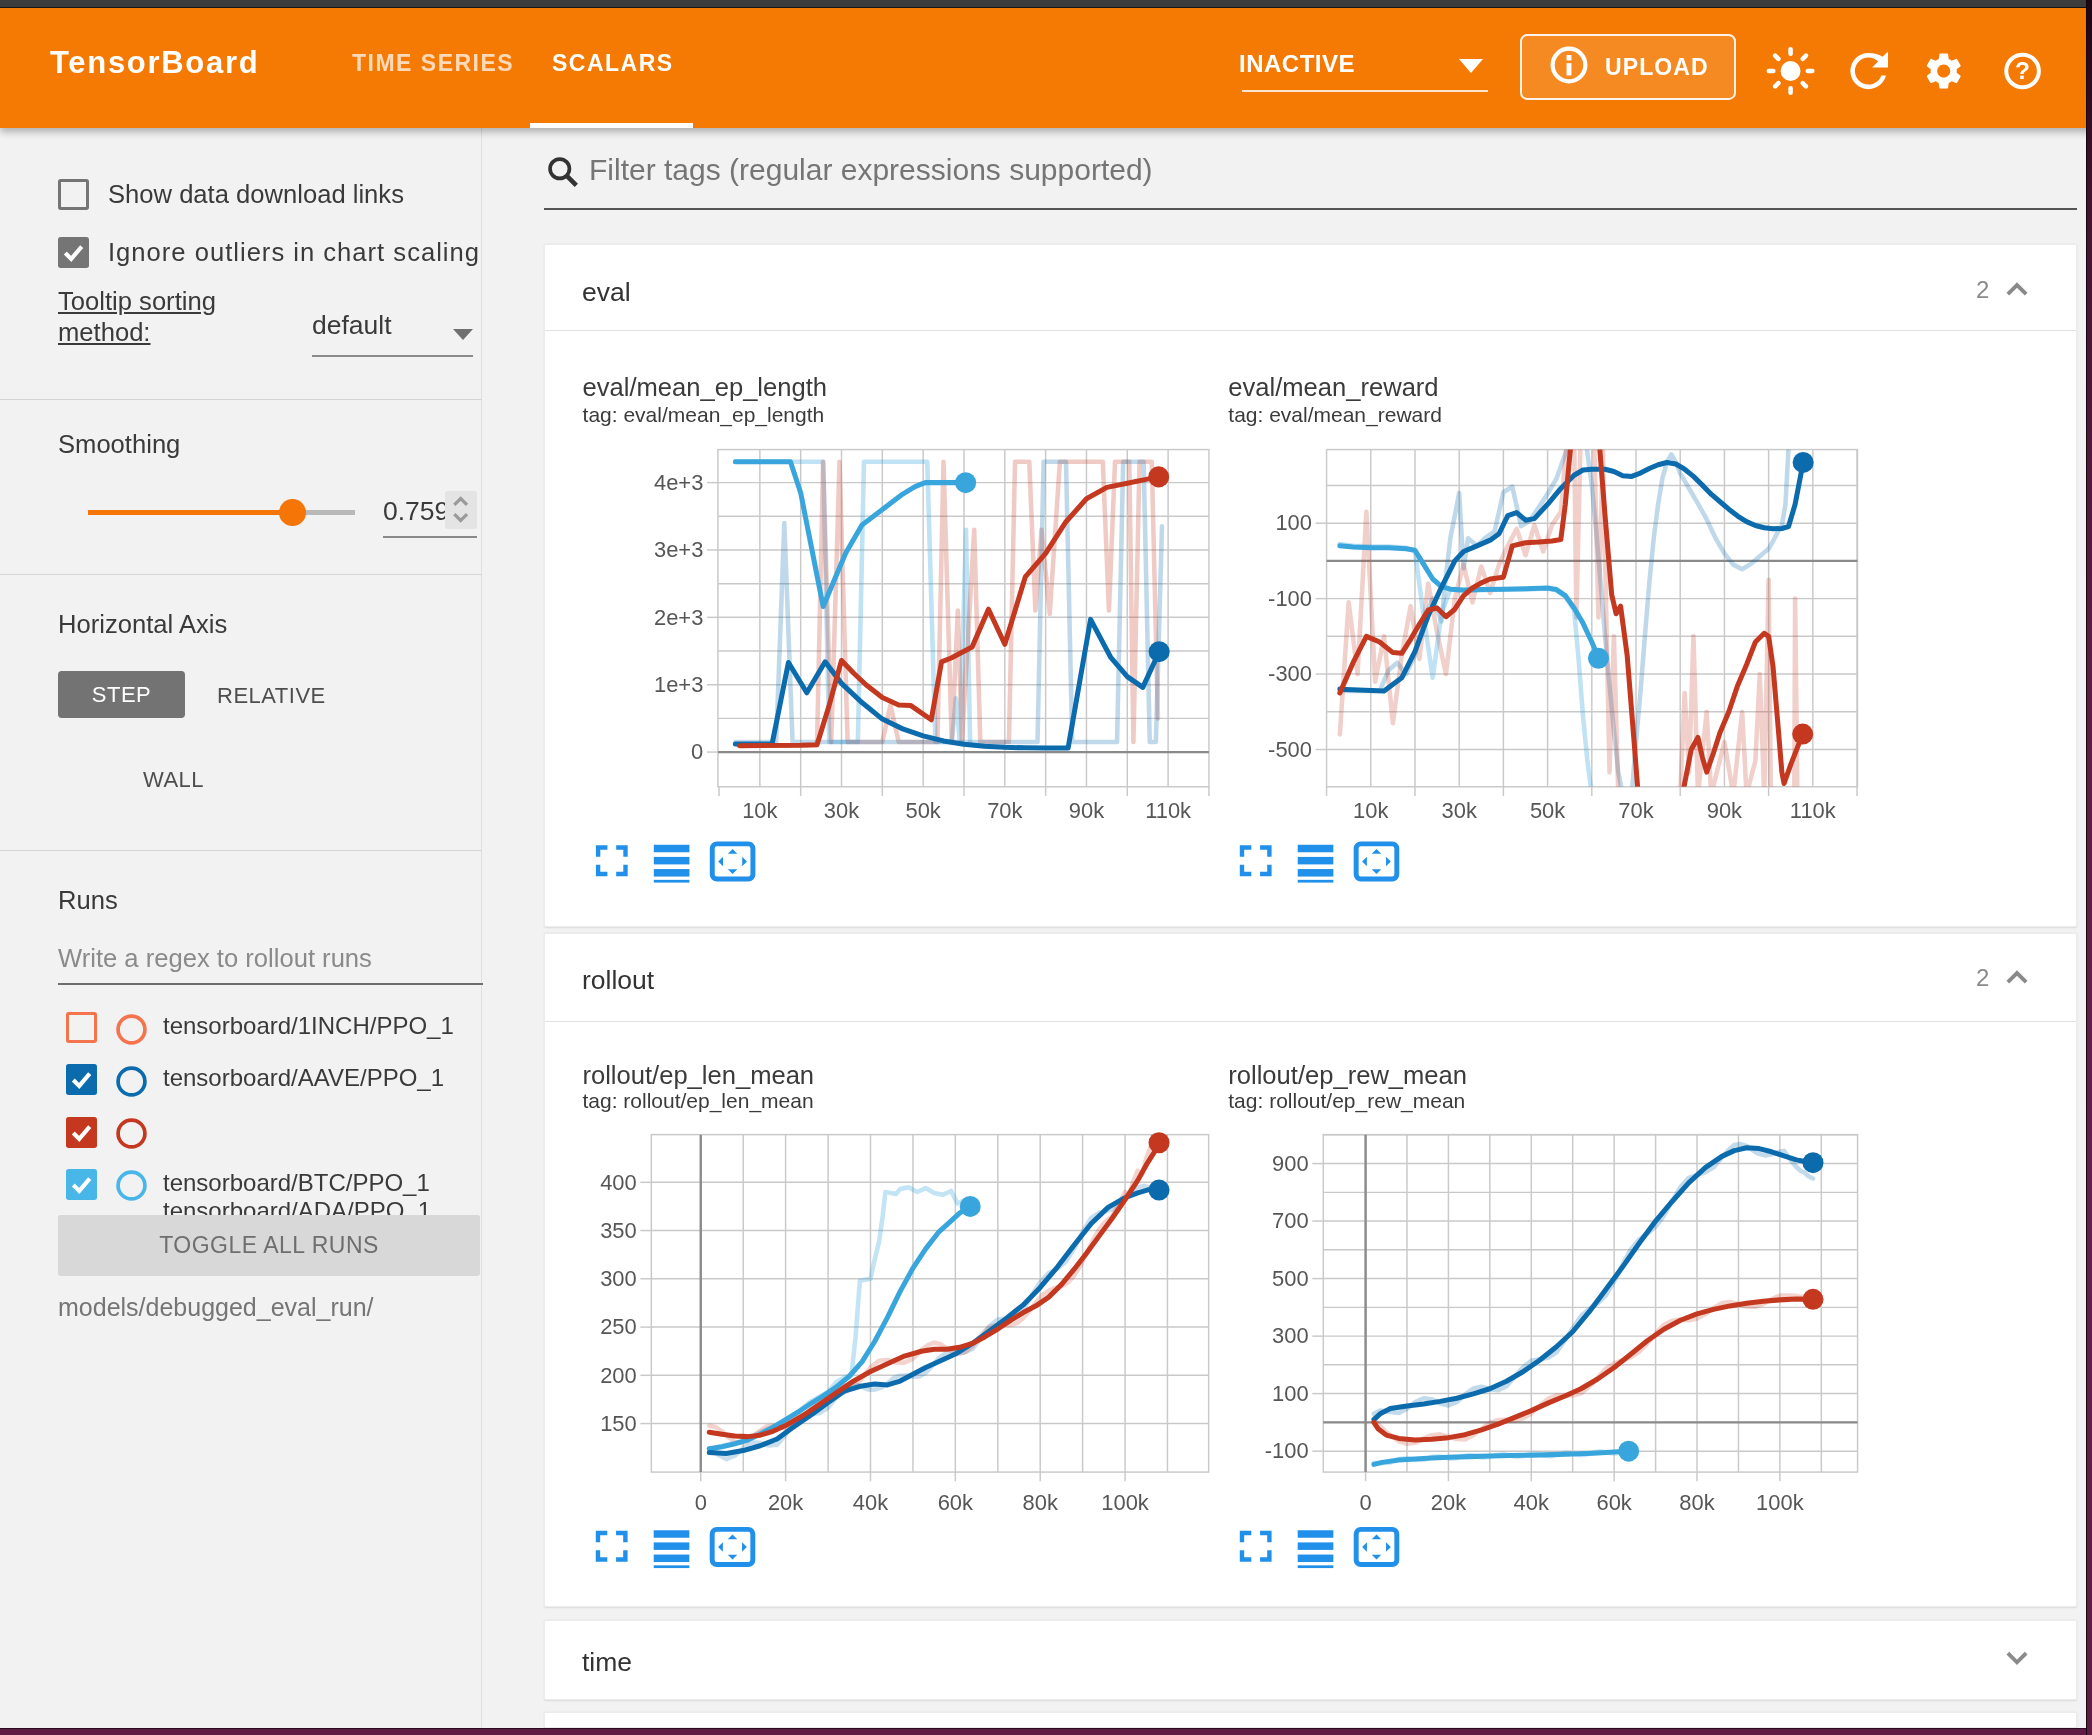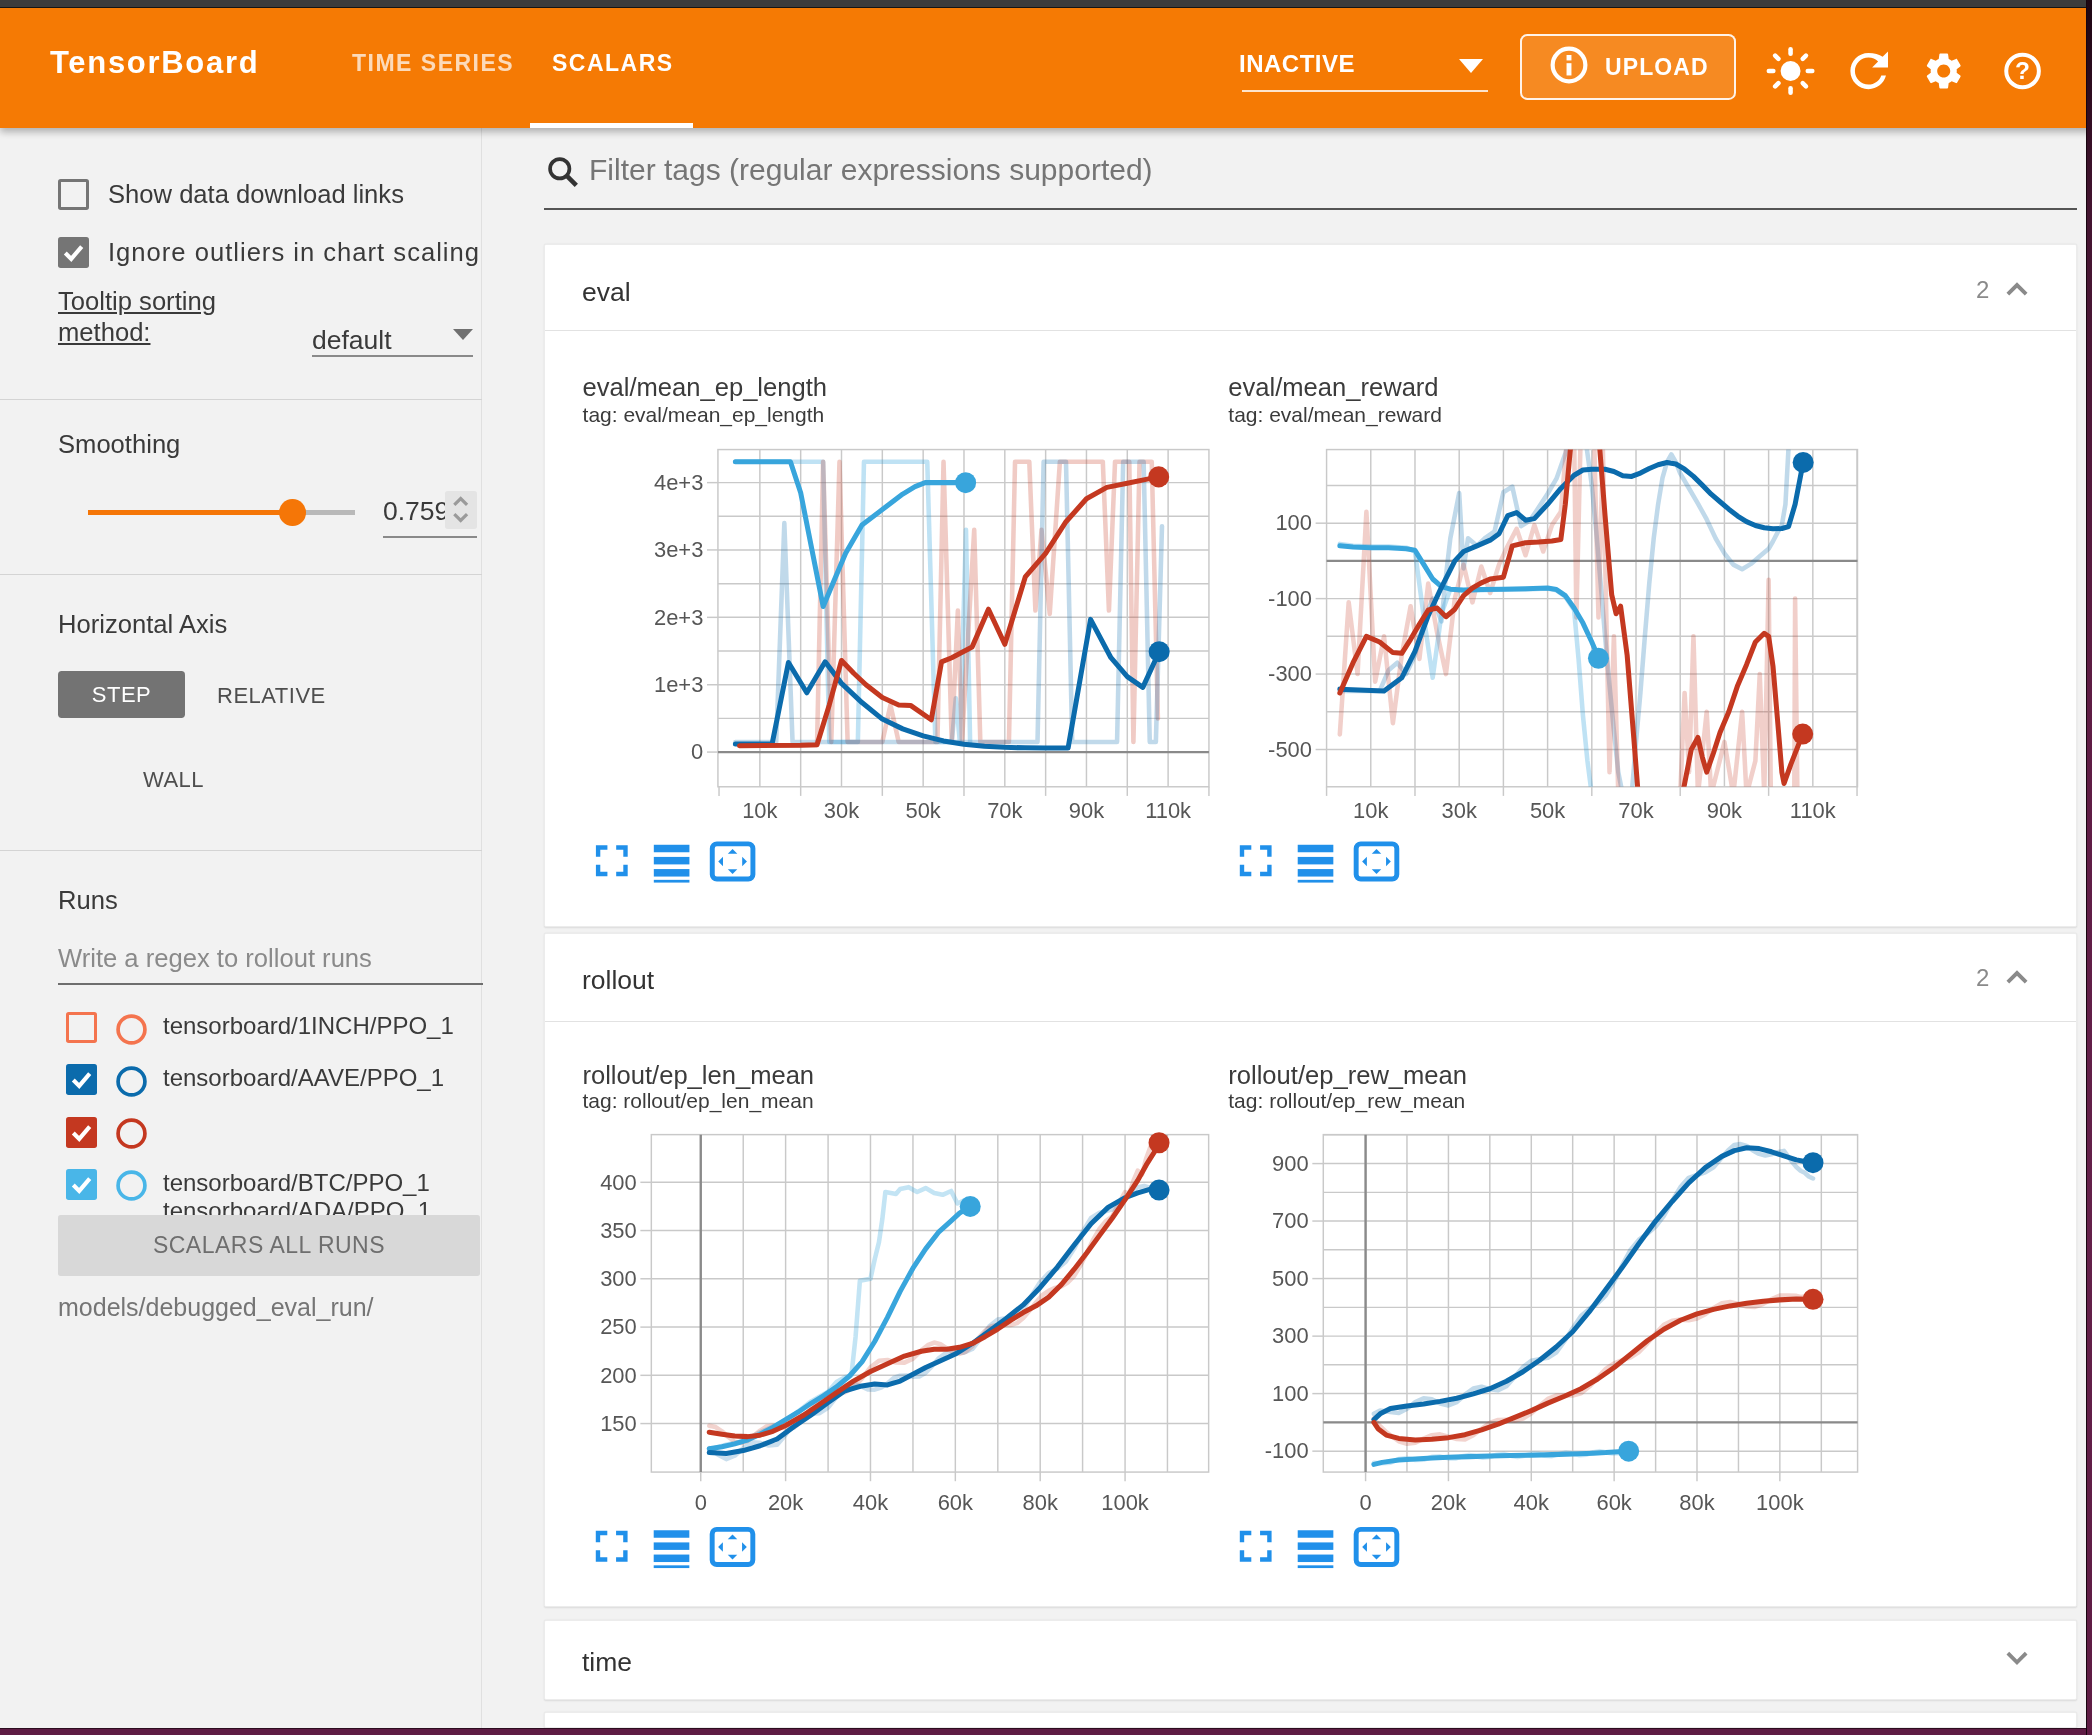--- a/index.html
+++ b/index.html
@@ -81,21 +81,21 @@
 
 <div class="abs" style="left:58px;top:237px;width:31px;height:31px;background:#757575;border-radius:2.7px;"></div>
 <svg class="abs" style="left:58px;top:237px;" width="31" height="31" viewBox="0 0 34 34">
     <path d="M8,17.5 L14.5,24 L26,10.5" fill="none" stroke="#fff" stroke-width="4.5"></path>
   </svg>
 
 <div class="abs" style="left:108px;top:238px;color:#3a3a3a;font-size:25.6px;letter-spacing:1px;width:376px;white-space:nowrap;overflow:hidden;">Ignore outliers in chart scaling</div>
 
 <div class="abs" style="left:58px;top:286px;color:#3a3a3a;font-size:25.6px;line-height:31px;text-decoration:underline;">Tooltip sorting<br>method:</div>
 
-<div class="abs" style="left:312px;top:310px;color:#3a3a3a;font-size:26.5px;margin-top:15px;">default</div>
+<div class="abs" style="left:312px;top:310px;color:#3a3a3a;font-size:26.5px;">default</div>
 
 <div class="abs" style="left:453px;top:329px;width:0;height:0;border-left:10px solid transparent;border-right:10px solid transparent;border-top:11px solid #707070;"></div>
 
 <div class="abs" style="left:312px;top:355px;width:161px;height:1.8px;background:#8a8a8a;"></div>
 
 <div class="divider" style="top:399px;"></div>
 <div class="abs" style="left:58px;top:430px;color:#3a3a3a;font-size:25.6px;">Smoothing</div>
 
 <div class="abs" style="left:88px;top:510px;width:205px;height:4.6px;background:#f57607;"></div>
 
@@ -163,21 +163,21 @@
 <svg class="abs" style="left:66px;top:1169px;" width="31" height="31" viewBox="0 0 34 34">
     <path d="M8,17.5 L14.5,24 L26,10.5" fill="none" stroke="#fff" stroke-width="4.5"></path>
   </svg>
 
 <svg class="abs" style="left:113px;top:1167px;" width="37" height="37" viewBox="0 0 40 40">
     <circle cx="20" cy="20" r="14.5" fill="none" stroke="#49b6e8" stroke-width="4"></circle>
   </svg>
 
 <div class="abs" style="left:163px;top:1169px;color:#3a3a3a;font-size:24px;">tensorboard/BTC/PPO_1</div>
 
-<div class="abs" style="left:58px;top:1215px;width:422px;height:61px;background:#d8d8d8;border-radius:2.7px;color:#6e6e6e;font-size:23px;letter-spacing:0.5px;text-align:center;line-height:61px;">SCALARS ALL RUNS</div>
+<div class="abs" style="left:58px;top:1215px;width:422px;height:61px;background:#d8d8d8;border-radius:2.7px;color:#6e6e6e;font-size:23px;letter-spacing:0.5px;text-align:center;line-height:61px;">TOGGLE ALL RUNS</div>
 
 <div class="abs" style="left:58px;top:1293px;color:#757575;font-size:25px;">models/debugged_eval_run/</div>
 
 <svg class="abs" style="left:545px;top:154px;" width="35" height="35" viewBox="0 0 38 38">
 <circle cx="16" cy="16" r="10.5" fill="none" stroke="#333" stroke-width="4"></circle>
 <line x1="24" y1="24" x2="34" y2="34" stroke="#333" stroke-width="5"></line>
   </svg>
 <div class="abs" style="left:589px;top:153px;color:#757575;font-size:30px;">Filter tags (regular expressions supported)</div>
 
 <div class="abs" style="left:544px;top:208px;width:1533px;height:1.8px;background:#555;"></div>

